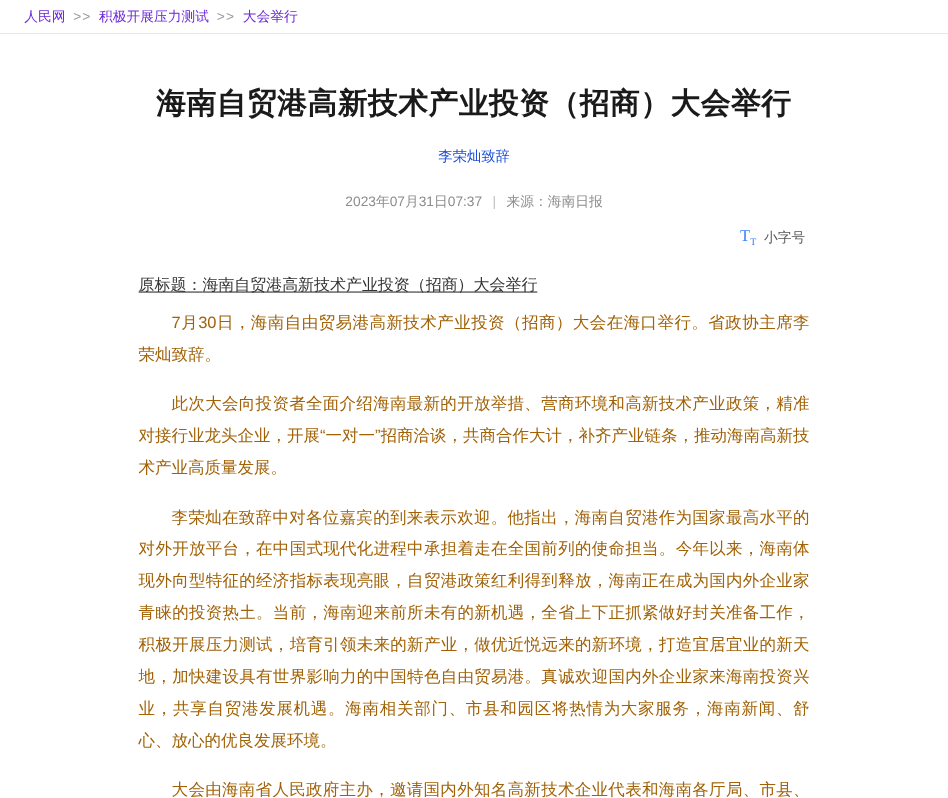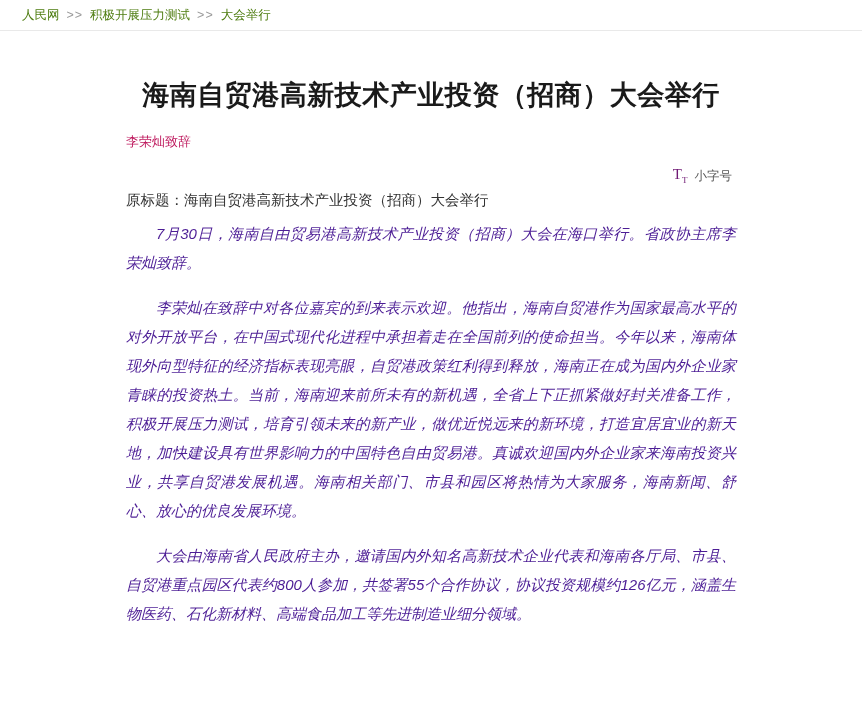--- a/index.html
+++ b/index.html
@@ -25,21 +25,21 @@
     height: 30px;
     display: flex;
     align-items: center;
     padding-left: 22px;
     font-size: 12.5px;
     color: #6b6b6b;
     border-bottom: 1px solid #e9e9e9;
     background: #ffffff;
   }
   .breadcrumb a {
-    color: #4d7c0f;
+    color: #6d28d9;
     text-decoration: none;
   }
   .breadcrumb .sep {
     margin: 0 7px;
     color: #9a9a9a;
     letter-spacing: 1px;
   }
   
   .article {
     width: 610px;
@@ -50,22 +50,23 @@
     font-family: "DejaVu Sans", sans-serif;
     font-size: 27px;
     line-height: 40px;
     font-weight: 700;
     color: #1a1a1a;
     text-align: center;
     letter-spacing: 0.5px;
   }
   .subhead {
     margin-top: 18px;
+    text-align: center;
     font-size: 13px;
-    color: #be185d;
+    color: #1d4ed8;
   }
   .meta {
     margin-top: 24px;
     text-align: center;
     font-size: 12.5px;
     color: #8c8c8c;
   }
   .meta .divider {
     margin: 0 6px;
     color: #c0c0c0;
@@ -83,47 +84,48 @@
     gap: 7px;
     font-size: 12.5px;
     color: #555555;
     cursor: pointer;
     padding: 2px 4px;
   }
   .fontsize-glyph {
     position: relative;
     font-family: "Liberation Serif", serif;
     font-size: 15px;
-    color: #701a75;
+    color: #3b82f6;
     line-height: 1;
   }
   .fontsize-glyph sub {
     font-size: 9px;
     vertical-align: sub;
   }
   
   .origin-title {
+    margin-top: 20px;
     font-size: 14.5px;
     line-height: 26px;
     color: #333333;
+    text-decoration: underline;
   }
   .origin-title .label {
     color: #333333;
   }
   .body-text {
     margin-top: 6px;
   }
   .body-text p {
     margin: 0 0 16px 0;
     font-size: 15px;
     line-height: 29px;
-    color: #4c1d95;
+    color: #a16207;
     text-indent: 2em;
     text-align: justify;
-    font-style: italic;
   }
 </style>
 </head>
 <body>
 
 <div class="page">
 
   <div class="breadcrumb">
     <a href="#">人民网</a>
     <span class="sep">&gt;&gt;</span>
@@ -131,35 +133,41 @@
     <span class="sep">&gt;&gt;</span>
     <a href="#">大会举行</a>
   </div>
 
   <div class="article">
 
     <h1 class="headline">海南自贸港高新技术产业投资（招商）大会举行</h1>
 
     <div class="subhead">李荣灿致辞</div>
 
+    <div class="meta">
+      <span>2023年07月31日07:37</span>
+      <span class="divider">|</span>
+      <span>来源：海南日报</span>
+    </div>
 
     <div class="fontsize-bar">
       <span class="fontsize-btn">
         <span class="fontsize-glyph">
           <span>T</span><sub>T</sub>
         </span>
         <span>小字号</span>
       </span>
     </div>
 
     <div class="origin-title">
       <span class="label">原标题：</span><span>海南自贸港高新技术产业投资（招商）大会举行</span>
     </div>
 
     <div class="body-text">
       <p>7月30日，海南自由贸易港高新技术产业投资（招商）大会在海口举行。省政协主席李荣灿致辞。</p>
+      <p>此次大会向投资者全面介绍海南最新的开放举措、营商环境和高新技术产业政策，精准对接行业龙头企业，开展“一对一”招商洽谈，共商合作大计，补齐产业链条，推动海南高新技术产业高质量发展。</p>
       <p>李荣灿在致辞中对各位嘉宾的到来表示欢迎。他指出，海南自贸港作为国家最高水平的对外开放平台，在中国式现代化进程中承担着走在全国前列的使命担当。今年以来，海南体现外向型特征的经济指标表现亮眼，自贸港政策红利得到释放，海南正在成为国内外企业家青睐的投资热土。当前，海南迎来前所未有的新机遇，全省上下正抓紧做好封关准备工作，积极开展压力测试，培育引领未来的新产业，做优近悦远来的新环境，打造宜居宜业的新天地，加快建设具有世界影响力的中国特色自由贸易港。真诚欢迎国内外企业家来海南投资兴业，共享自贸港发展机遇。海南相关部门、市县和园区将热情为大家服务，海南新闻、舒心、放心的优良发展环境。</p>
       <p>大会由海南省人民政府主办，邀请国内外知名高新技术企业代表和海南各厅局、市县、自贸港重点园区代表约800人参加，共签署55个合作协议，协议投资规模约126亿元，涵盖生物医药、石化新材料、高端食品加工等先进制造业细分领域。</p>
 
     </div>
 
   </div>
 </div>
 
 </body></html>

